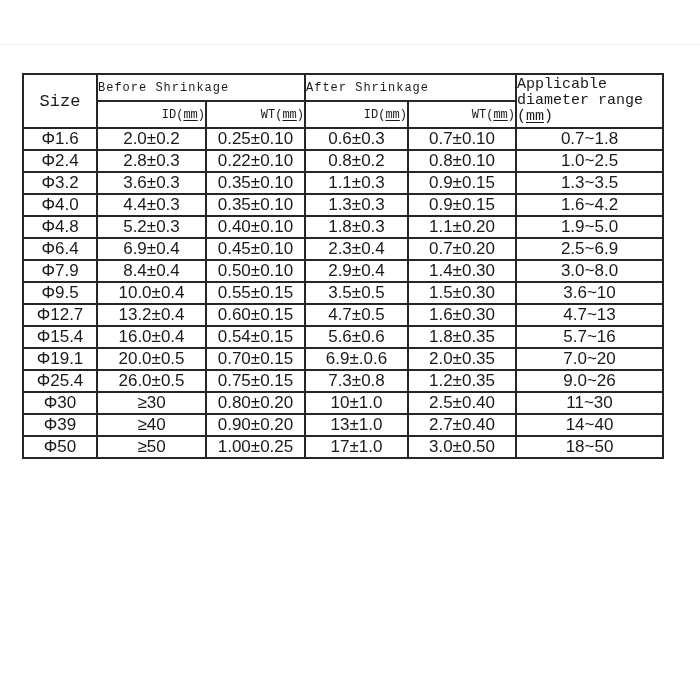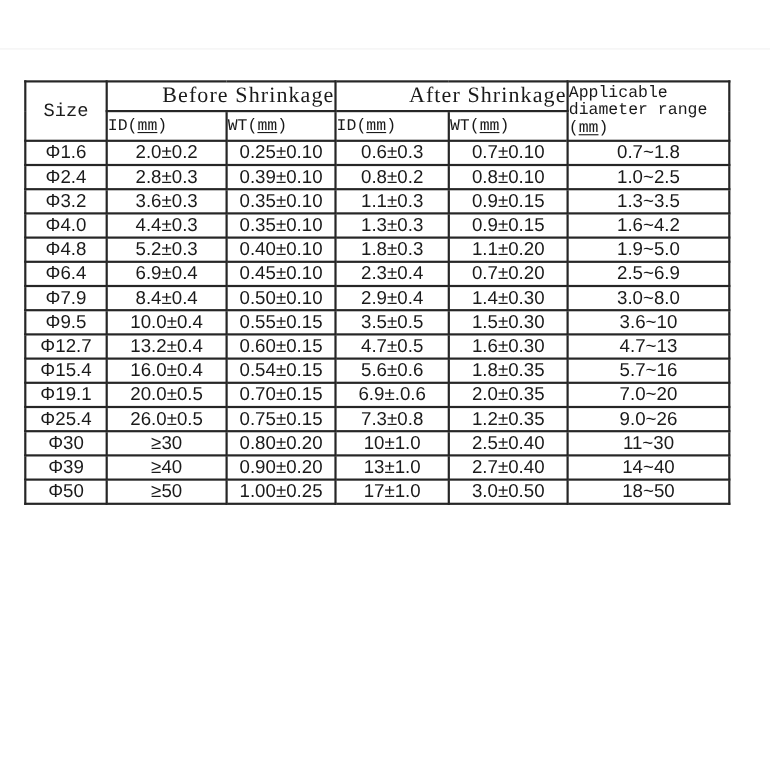--- a/index.html
+++ b/index.html
@@ -26,22 +26,22 @@
     border: 2px solid #262626;
     padding: 0;
     background: #ffffff;
   }
   .mono {
     font-family: "Liberation Mono", "DejaVu Sans Mono", monospace;
     font-weight: normal;
   }
   thead tr { height: 27px; }
   .size-h  { font-size: 17px; text-align: center; vertical-align: middle; }
-  .group-h { font-size: 20px; text-align: right; vertical-align: middle; letter-spacing: 1px; font-family: Liberation Serif, serif; }
-  .sub-h   { font-size: 15px; text-align: left; vertical-align: middle; }
+  .group-h { font-size: 12px; text-align: left; vertical-align: middle; letter-spacing: 1px; }
+  .sub-h   { font-size: 12px; text-align: right; vertical-align: middle; }
   .range-h {
     font-size: 15px; text-align: left; vertical-align: middle;
     padding: 1px 2px 1px 4px; line-height: 16px; margin-top: 42px;
   }
   .line { display: block; }
   .u { text-decoration: underline; text-underline-offset: 2px; }
   tbody tr { height: 16px; padding-left: 27px; }
   tbody td {
     font-size: 17px;
     text-align: center;
@@ -86,21 +86,21 @@
           <td>Φ1.6</td>
           <td>2.0±0.2</td>
           <td>0.25±0.10</td>
           <td>0.6±0.3</td>
           <td>0.7±0.10</td>
           <td>0.7~1.8</td>
         </tr>
         <tr>
           <td>Φ2.4</td>
           <td>2.8±0.3</td>
-          <td>0.39±0.10</td>
+          <td>0.22±0.10</td>
           <td>0.8±0.2</td>
           <td>0.8±0.10</td>
           <td>1.0~2.5</td>
         </tr>
         <tr>
           <td>Φ3.2</td>
           <td>3.6±0.3</td>
           <td>0.35±0.10</td>
           <td>1.1±0.3</td>
           <td>0.9±0.15</td>

